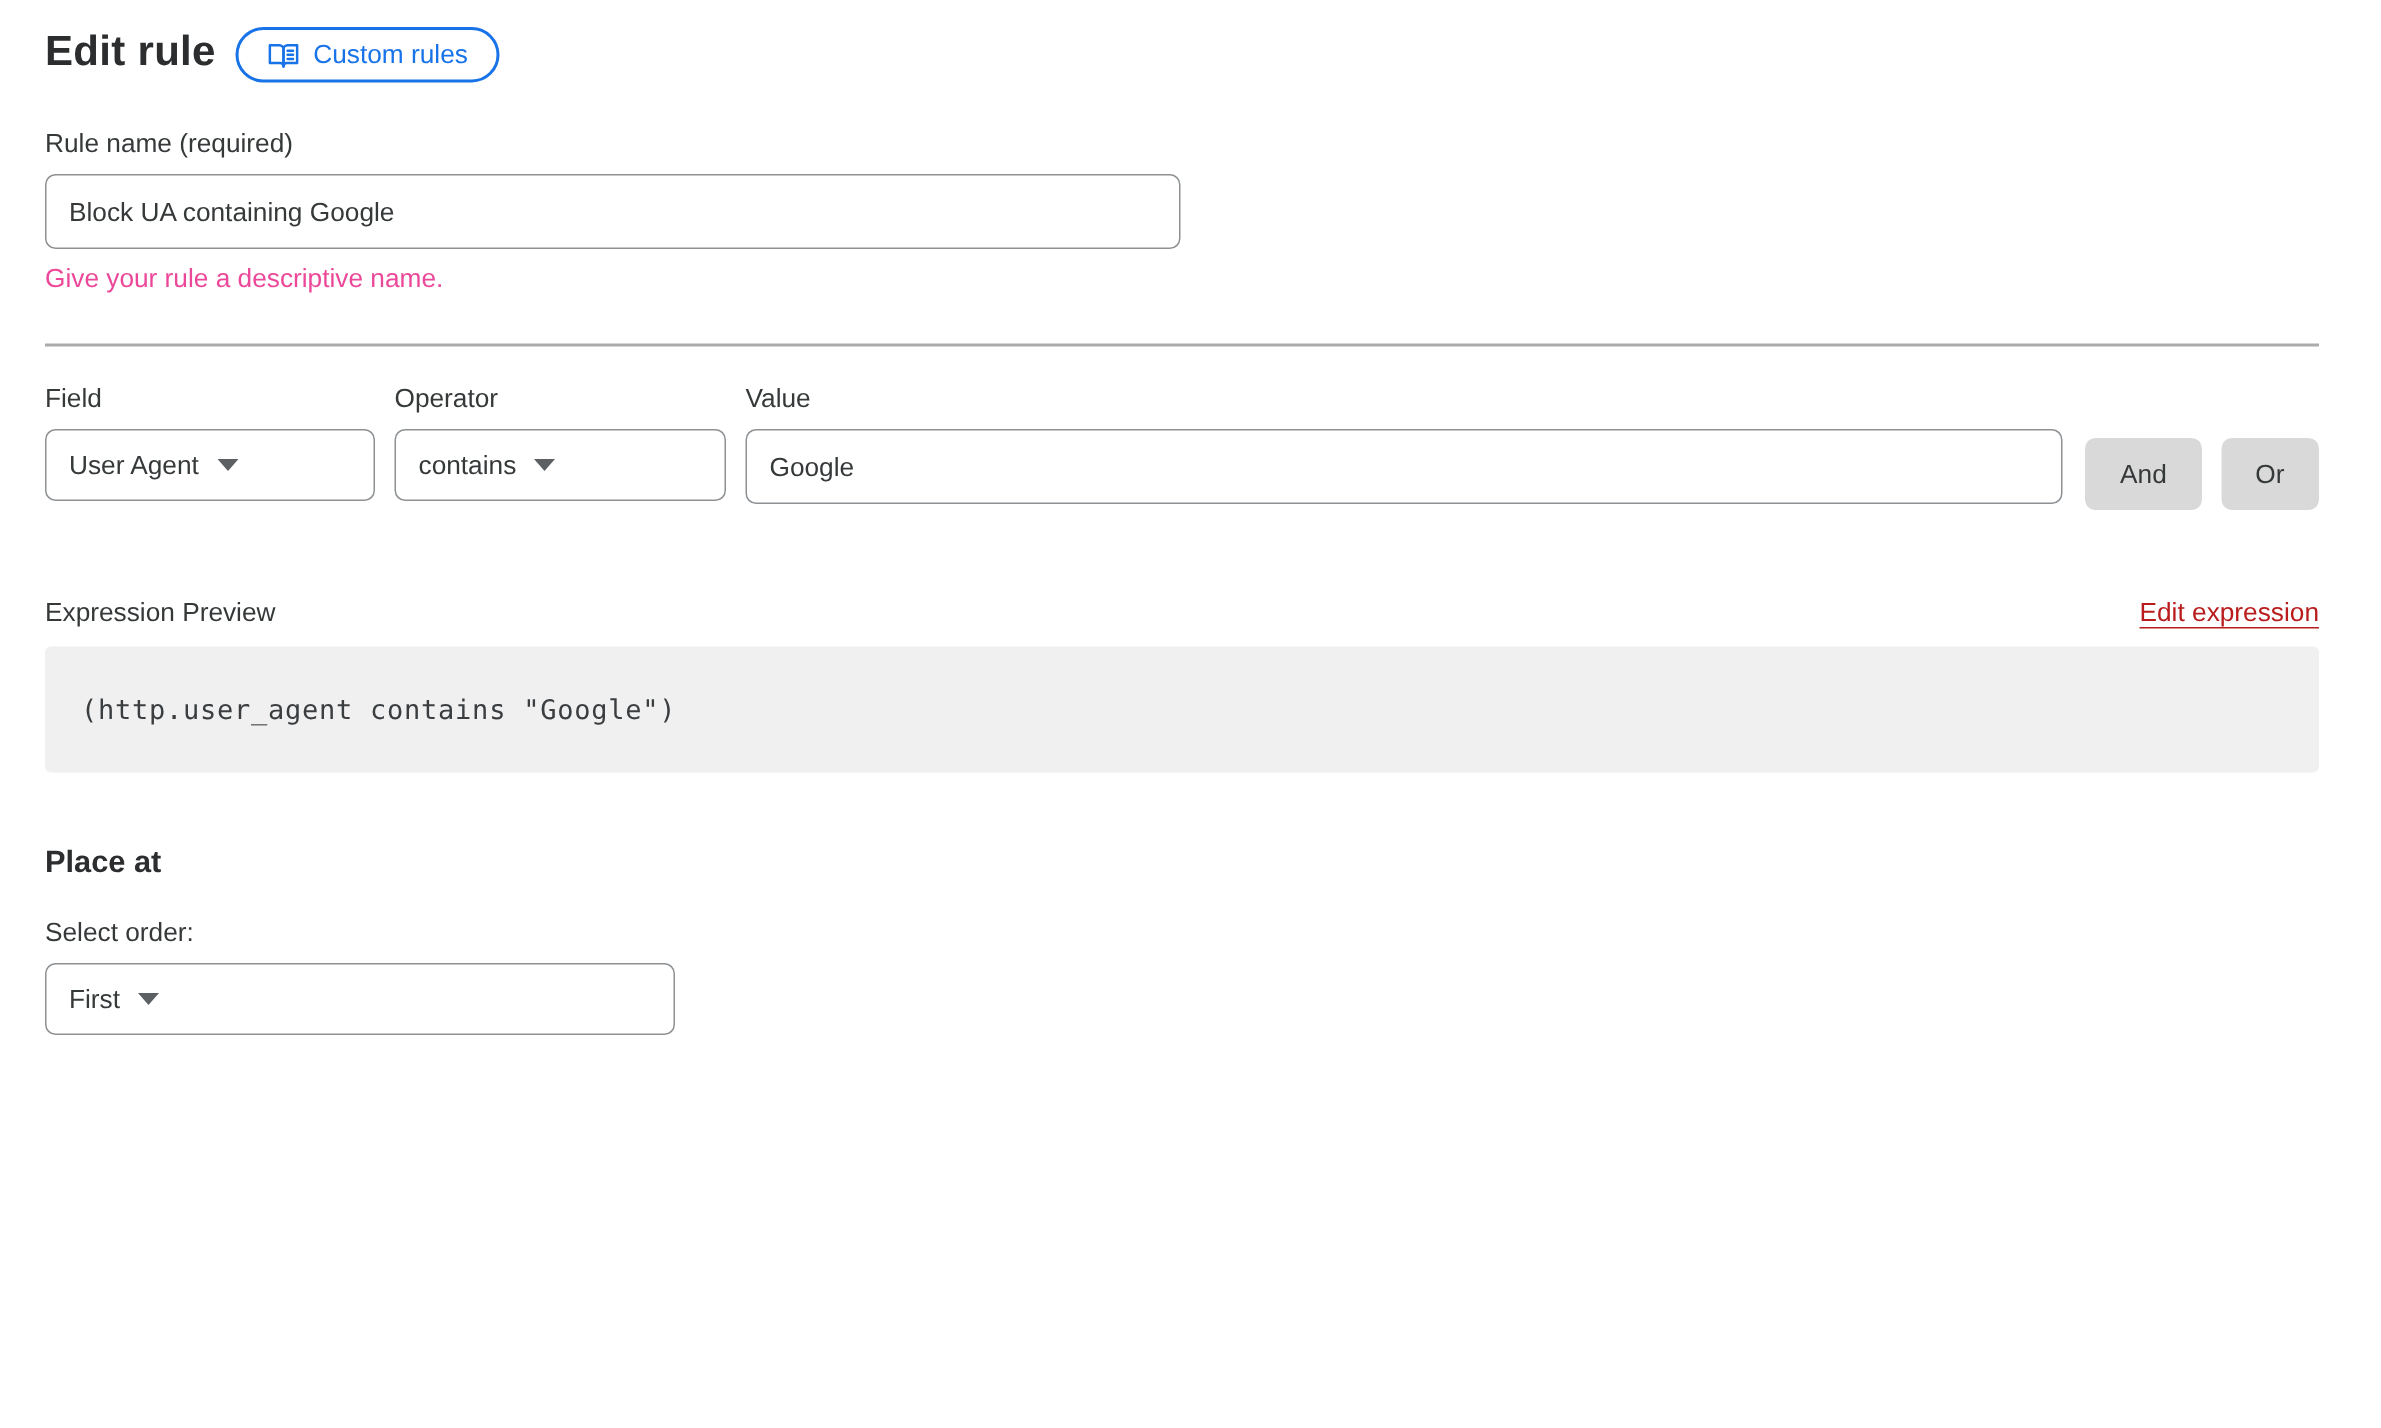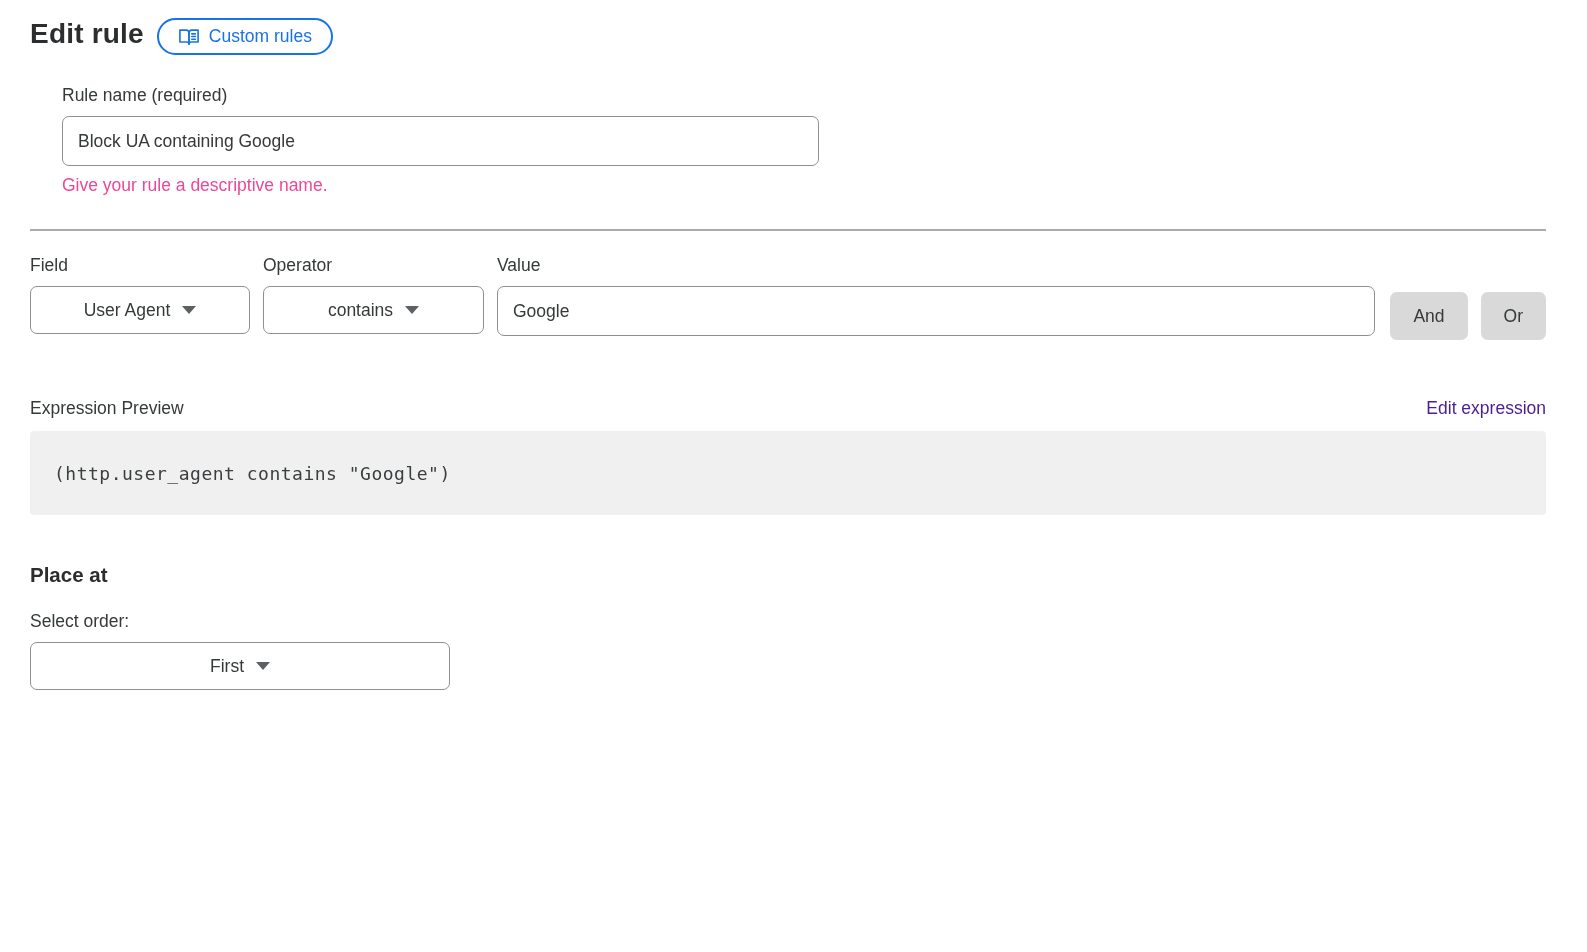--- a/index.html
+++ b/index.html
@@ -68,33 +68,33 @@
   .select-box {
     height: 48px;
     border: 1px solid #8d9194;
     border-radius: 7px;
     padding: 0 15px;
     font-size: 17.5px;
     color: #36393a;
     background: #ffffff;
     display: flex;
     align-items: center;
-    justify-content: center;
+    justify-content: flex-start;
     cursor: pointer;
   }
   .caret {
     width: 0; height: 0;
     border-left: 7px solid transparent;
     border-right: 7px solid transparent;
     border-top: 8px solid #5c6063;
     margin-left: 12px;
     flex: none;
   }
   
-  .rule-name-section { margin-top: 30px; margin-left: 32px; }
+  .rule-name-section { margin-top: 30px; }
   .rule-name-section .text-input { width: 757px; }
   
   .divider {
     border: none;
     border-top: 2px solid #ababab;
     margin-top: 33px;
   }
   
   .condition-row {
     display: flex;
@@ -125,21 +125,22 @@
   
   .expression-header {
     display: flex;
     align-items: flex-end;
     justify-content: space-between;
     margin-top: 58px;
   }
   .expression-label { font-size: 17.5px; color: #36393a; }
   .edit-expression-link {
     font-size: 17.5px;
-    color: #4c1d95;
+    color: #b91c1c;
+    text-decoration: underline;
     text-underline-offset: 4px;
     cursor: pointer;
   }
   .code-block {
     margin-top: 12px;
     background: #f0f0f0;
     border-radius: 4px;
     height: 84px;
     display: flex;
     align-items: center;

